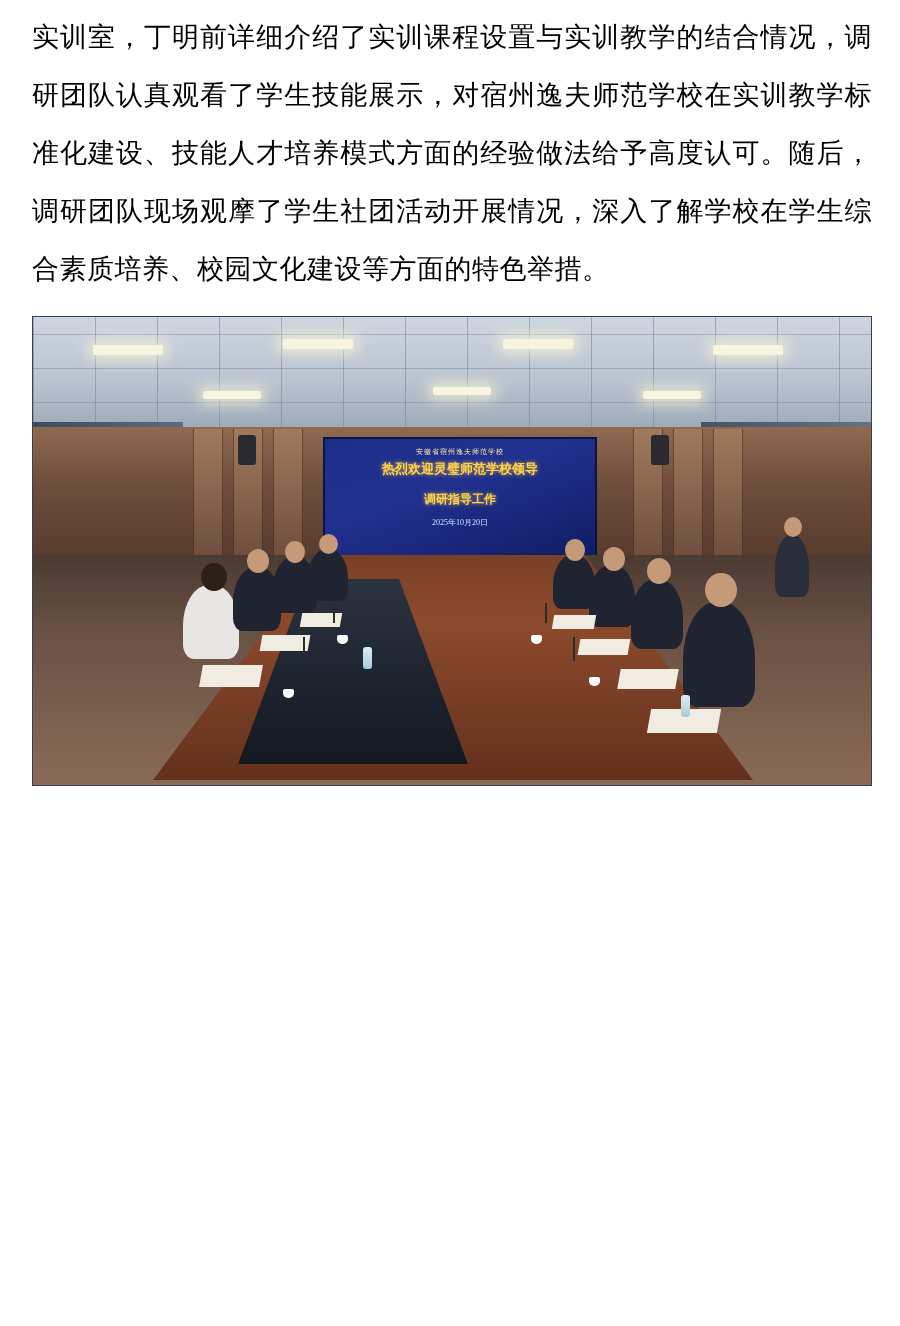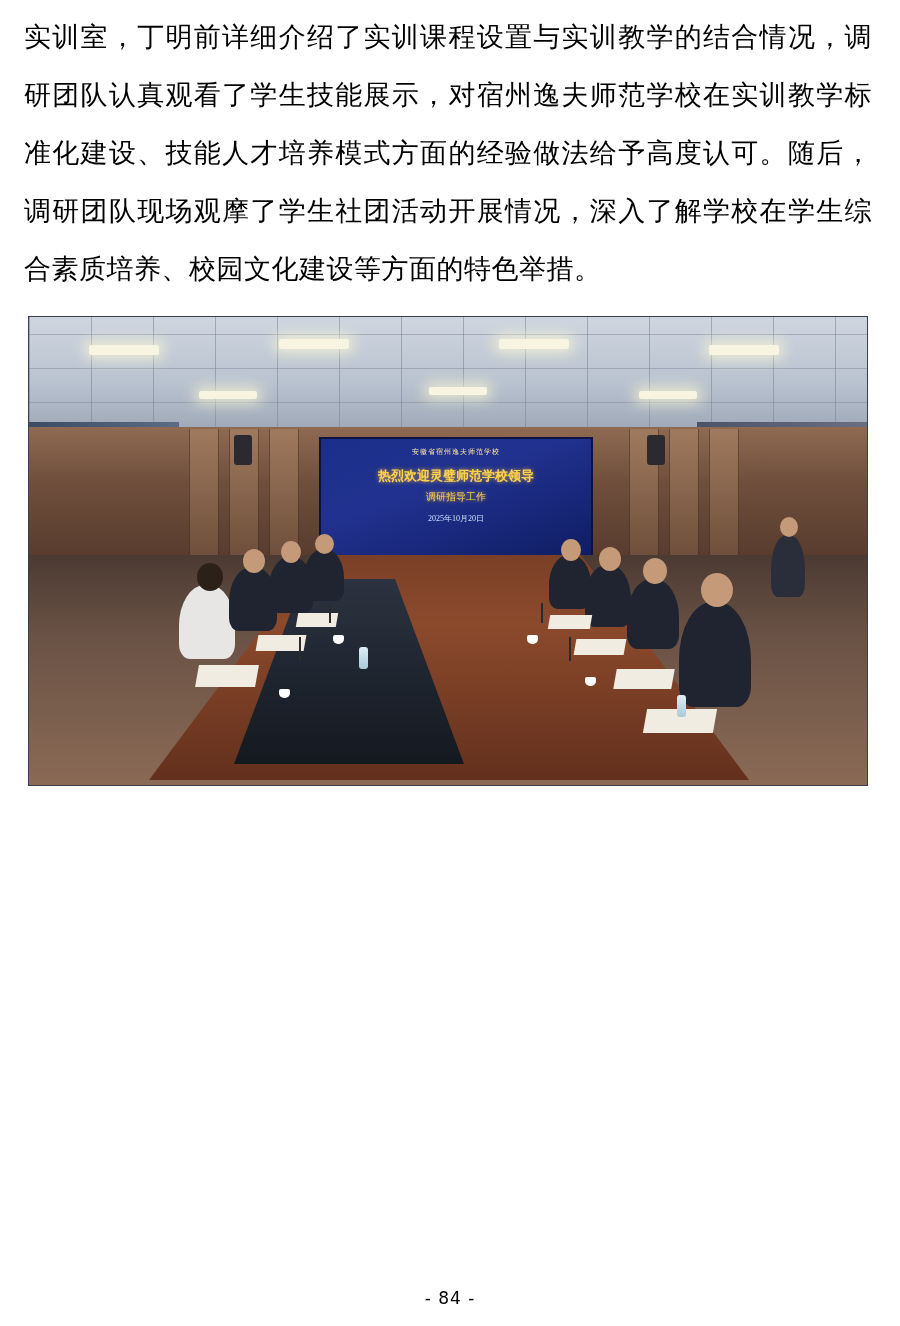--- a/index.html
+++ b/index.html
@@ -15,21 +15,21 @@
     color: #000000;
     overflow: hidden;
   }
   .page {
     position: absolute;
     left: 0;
     top: 0;
     width: 900px;
     height: 1326px;
     box-sizing: border-box;
-    padding: 8px 28px 0 24px;
+    padding: 8px 28px 0 32px;
   }
   .para {
     font-size: 27px;
     line-height: 58px;
     letter-spacing: 0.5px;
     text-align: justify;
     text-justify: inter-ideograph;
     margin: 0;
     font-family: "DejaVu Serif", "Liberation Serif", serif;
     font-weight: 500;
@@ -94,30 +94,30 @@
     text-align: center;
     overflow: hidden;
   }
   .screen .logo {
     margin-top: 8px;
     font-size: 7px;
     color: #ffe9a8;
     letter-spacing: 1px;
   }
   .screen .l1 {
-    margin-top: 10px;
+    margin-top: 3px;
     font-size: 13px;
     font-weight: bold;
     color: #ffd24a;
     text-shadow: 0 0 4px rgba(255,200,60,.8);
   }
   .screen .l2 {
-    margin-top: 5px;
-    font-size: 10px;
-    font-weight: normal;
+    margin-top: 13px;
+    font-size: 12px;
+    font-weight: bold;
     color: #ffd24a;
     text-shadow: 0 0 4px rgba(255,200,60,.8);
   }
   .screen .l3 {
     margin-top: 9px;
     font-size: 8px;
     color: #cfe0ff;
   }
   .speaker {
     position: absolute;
@@ -296,14 +296,13 @@
 
       <div class="mic" style="left:300px;top:286px;height:20px;"></div>
       <div class="mic" style="left:512px;top:286px;height:20px;"></div>
       <div class="mic" style="left:270px;top:320px;height:24px;"></div>
       <div class="mic" style="left:540px;top:320px;height:24px;"></div>
     </div>
 
   </div>
 
 
-  <div class="page-number">- 84 -</div>
 </div>
 
 </body></html>

